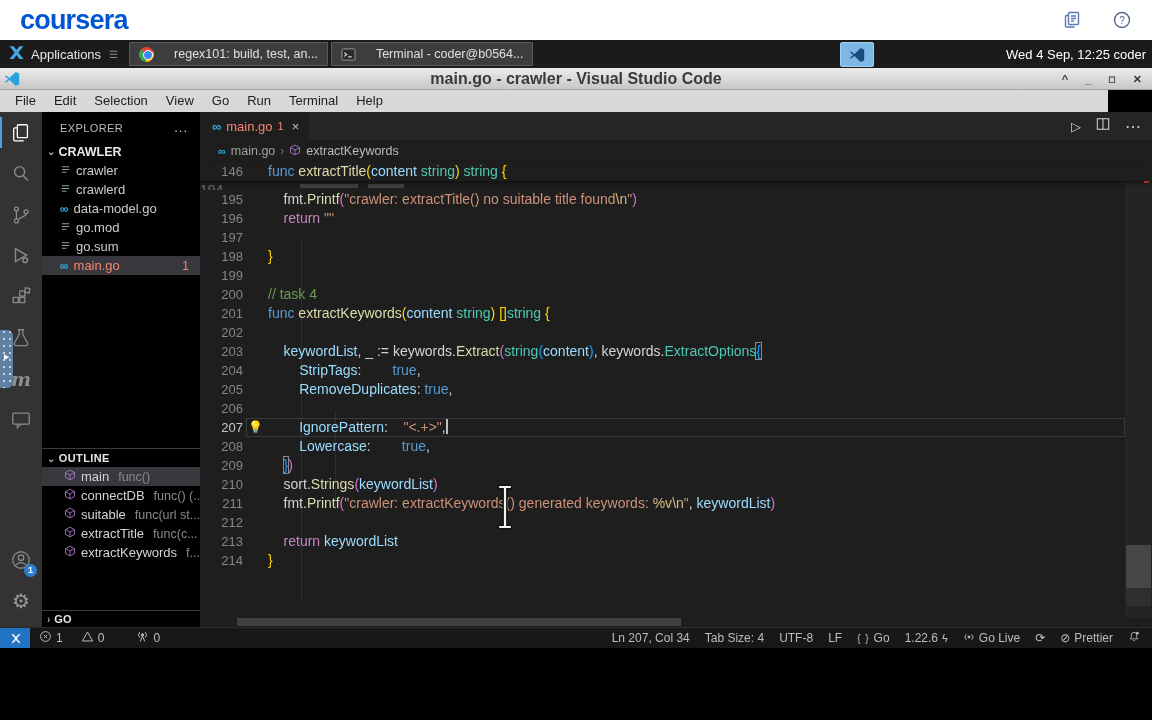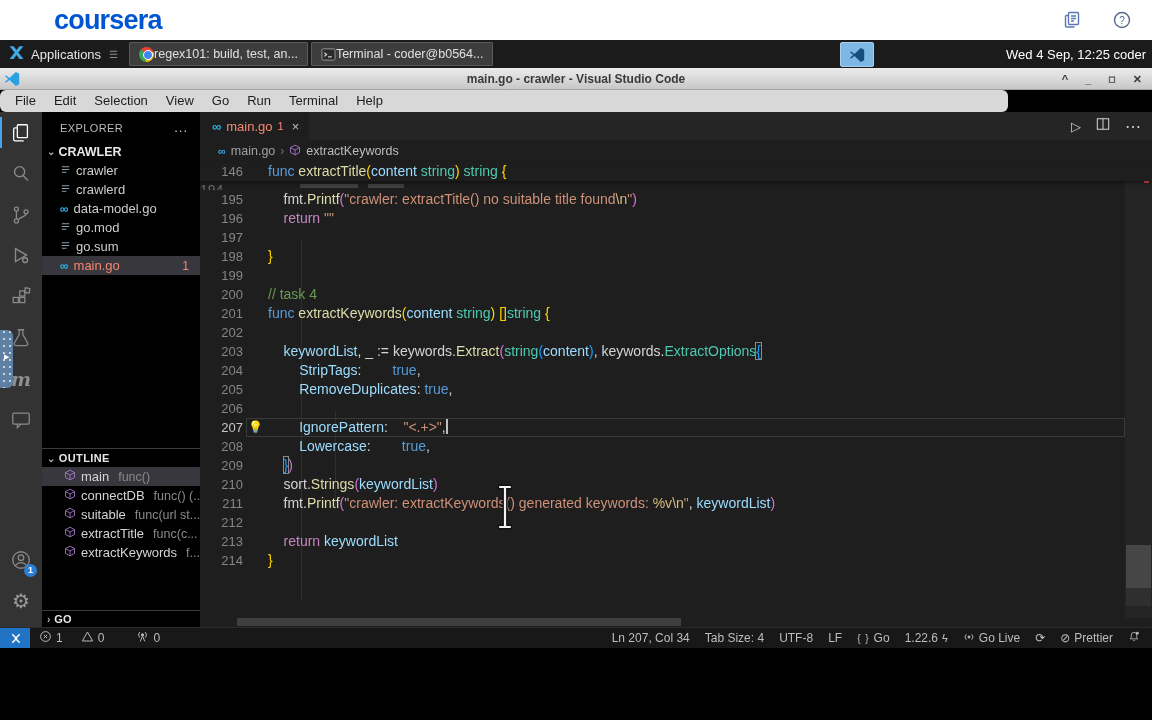--- a/index.html
+++ b/index.html
@@ -4,54 +4,54 @@
 <style>
   * { margin:0; padding:0; box-sizing:border-box; }
   html,body { width:1152px; height:720px; background:#000; overflow:hidden;
               font-family:"Liberation Sans", sans-serif; }
   #stage { position:relative; width:1152px; height:720px; background:#000; }
 
   
   #coursera-bar { position:absolute; left:0; top:0; width:1152px; height:40px;
     background:#fff; display:flex; align-items:center; padding:0 20px; }
   #coursera-logo { font-weight:bold; font-size:27px; letter-spacing:-0.8px;
-    color:#0056D2; line-height:40px;margin-left:34px; }
+    color:#0056D2; line-height:40px; }
   #coursera-actions { margin-left:auto; display:flex; gap:30px; align-items:center; }
   #coursera-actions svg { display:block; }
 
   
   #taskbar { position:absolute; left:0; top:40px; width:1152px; height:28px;
     background:#1b1b1b; display:flex; align-items:center; color:#e6e6e6; font-size:13px; }
   .apps-btn { display:flex; align-items:center; gap:6px; padding:0 8px; height:28px; }
   .apps-menu-lines { color:#8a8a8a; font-size:10px; margin-left:2px; }
-  .win-btn { display:flex; align-items:center; gap:0; height:24px; margin-left:3px;
+  .win-btn { display:flex; align-items:center; gap:20px; height:24px; margin-left:3px;
     padding:0 9px; background:#3d3d3d; border:1px solid #5a5a5a; border-radius:1px;
     font-size:12.5px; color:#e0e0e0; }
   .win-btn .t { white-space:nowrap; overflow:hidden; text-overflow:ellipsis; }
   .win-btn.active { background:#2d71a8; border-color:#4a8ec4; color:#fff; }
   .chrome-ico { position:relative; width:15px; height:15px; border-radius:50%;
     background:conic-gradient(from -50deg,#ea4335 0 33%,#fbbc05 33% 66%,#34a853 66% 100%); flex:none; }
   .chrome-ico::after { content:""; position:absolute; left:3.5px; top:3.5px; width:8px; height:8px;
     border-radius:50%; background:#4285f4; border:1.5px solid #fff; }
   .term-ico { width:15px; height:15px; flex:none; }
   #tb-launcher { position:absolute; left:840px; top:42px; width:34px; height:25px;
     background:#7db7e3; border:1px solid #a9cfee; border-radius:2px;
     display:flex; align-items:center; justify-content:center; }
   #tb-clock { margin-left:auto; padding-right:6px; color:#fff; white-space:nowrap; }
 
   
   #titlebar { position:absolute; left:0; top:68px; width:1152px; height:22px;
     background:linear-gradient(#ececec,#c7c7c7); border-bottom:1px solid #a5a5a5;
     display:flex; align-items:center; }
   #titlebar .vsc-ico { position:absolute; left:4px; top:3px; }
-  #window-title { width:100%; text-align:center; font-size:12px; font-weight:bold; color:#3a3a3a; }
+  #window-title { width:100%; text-align:center; font-size:16px; font-weight:bold; color:#3a3a3a; }
   #win-controls { position:absolute; right:10px; top:0; height:22px; display:flex; gap:17px;
     align-items:center; color:#3c3c3c; font-size:11px; font-weight:bold; }
-  #menubar { position:absolute; left:0; top:90px; width:1008px; height:22px;
-    background:#d8d8d8; display:flex; padding-left:6px;border-radius:6px; }
+  #menubar { position:absolute; left:0; top:90px; width:1108px; height:22px;
+    background:#d8d8d8; display:flex; padding-left:6px; }
   .menu-item { padding:0 9px; line-height:22px; font-size:13px; color:#1d1d1d; }
 
   
   #main { position:absolute; left:0; top:112px; width:1152px; height:515px; background:#1e1e1e; }
 
   
   #activitybar { position:absolute; left:0; top:0; width:42px; height:515px; background:#333333; }
   .act-ico { position:relative; width:42px; height:41px; display:flex; align-items:center;
     justify-content:center; color:#8a8a8a; }
   .act-ico.active { color:#fff; }

